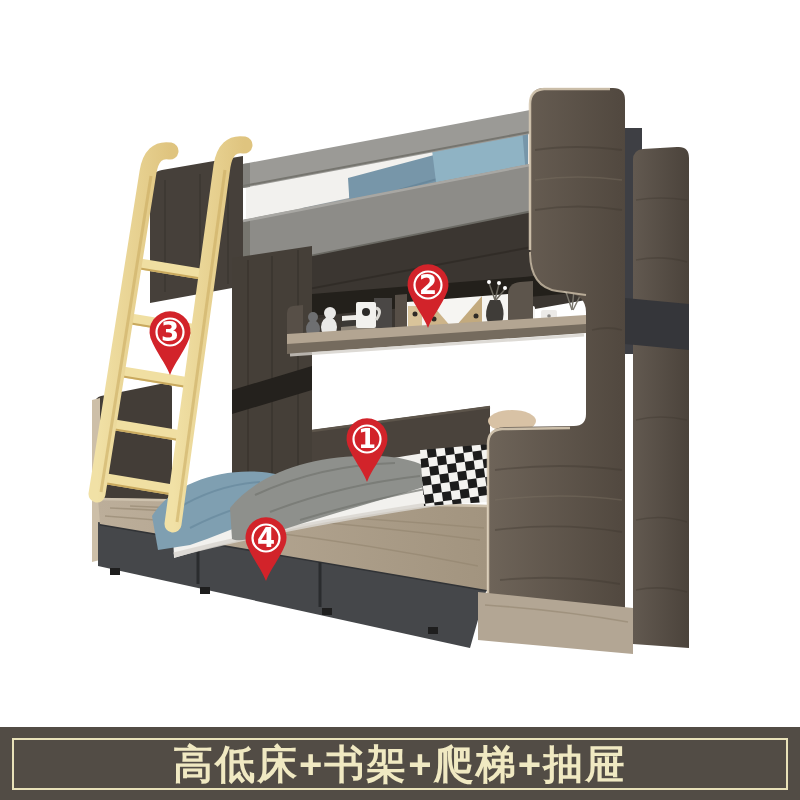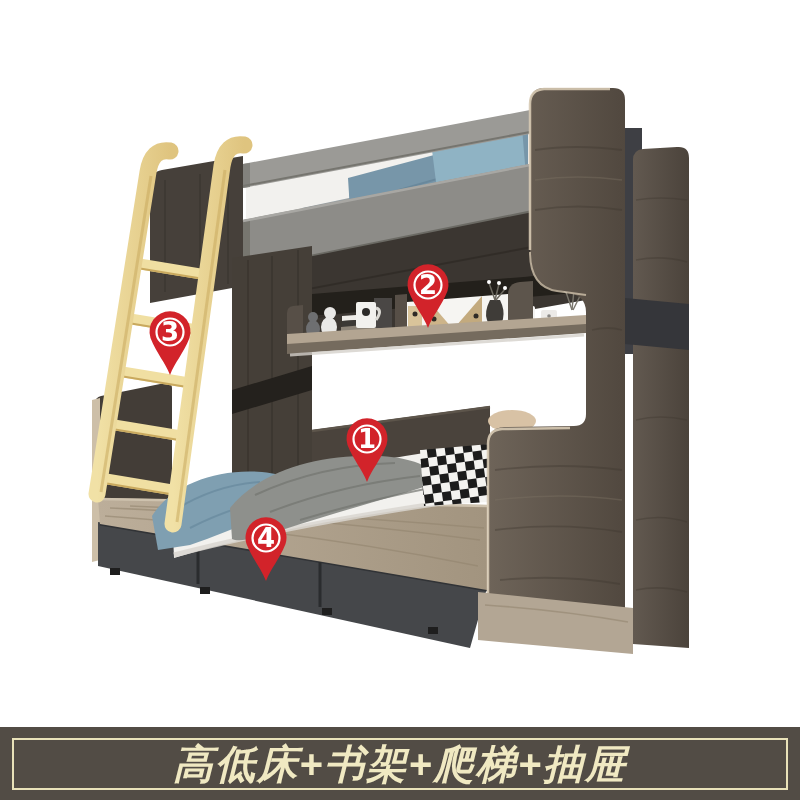--- a/index.html
+++ b/index.html
@@ -1,21 +1,21 @@
 <!DOCTYPE html>
 <html><head>
 <meta charset="utf-8">
 <style>
   html,body{margin:0;padding:0;background:#ffffff;}
   .stage{position:relative;width:800px;height:800px;background:#ffffff;overflow:hidden;
          font-family:"Liberation Sans","DejaVu Sans",sans-serif;}
   .art{position:absolute;left:0;top:0;}
   .banner{position:absolute;left:0;top:727px;width:800px;height:73px;background:#524c45;}
   .banner-border{position:absolute;left:12px;right:12px;top:11px;bottom:10px;
-                 border:2px solid #e9e2b9;display:flex;align-items:center;justify-content:center;font-style:italic;}
+                 border:2px solid #e9e2b9;display:flex;align-items:center;justify-content:center;}
   .banner-text{color:#f0e9c2;font-size:40px;font-weight:600;letter-spacing:2px;line-height:1;
                white-space:nowrap;}
 </style>
 </head>
 <body>
 
 <div class="stage">
 
 <svg id="bed-svg" class="art" width="800" height="800" viewBox="0 0 800 800">
   <defs>

